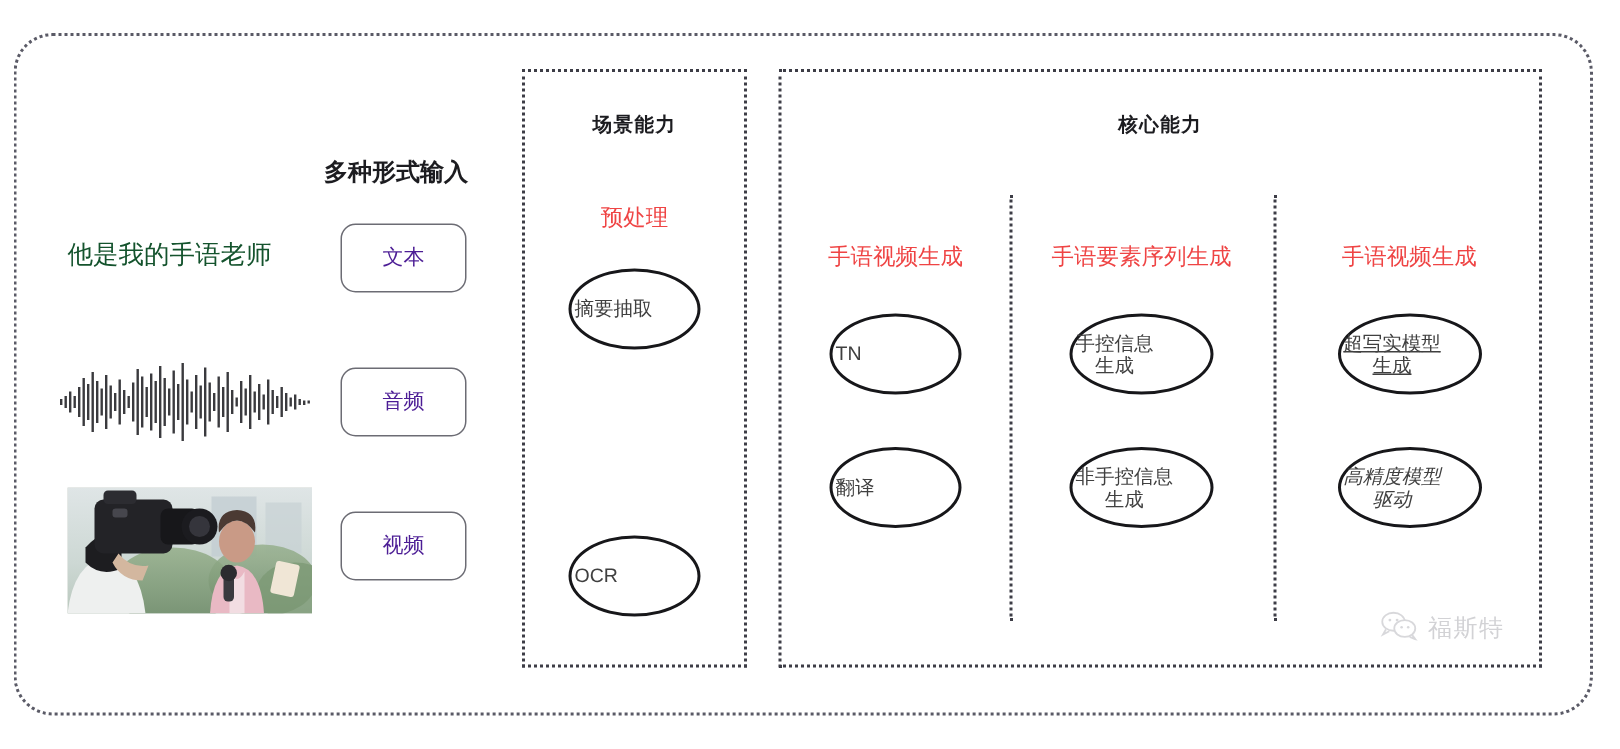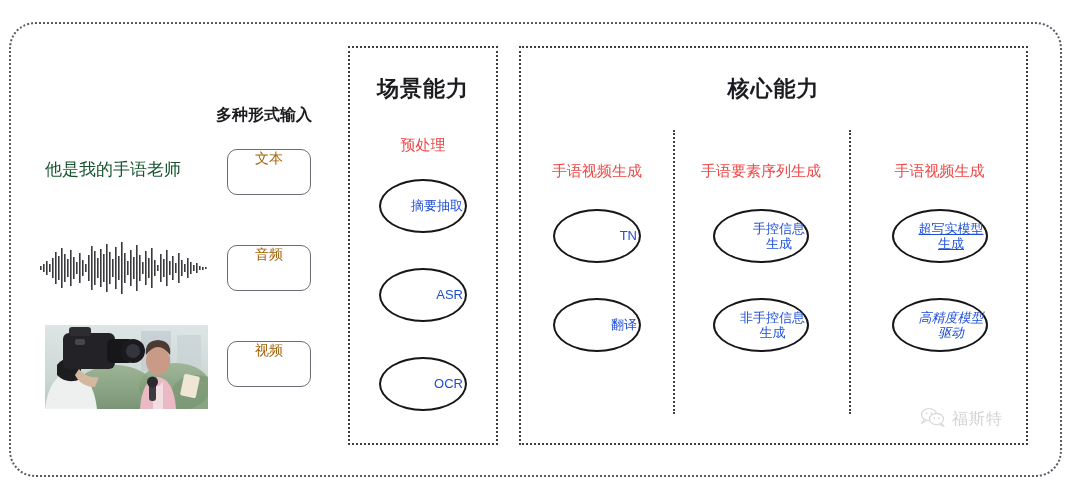--- a/index.html
+++ b/index.html
@@ -38,21 +38,21 @@
     background: transparent;
   }
   .panel-scene { left: 348px; top: 46px; width: 150px; height: 399px; }
   .panel-core  { left: 519px; top: 46px; width: 509px; height: 399px; }
 
   .panel-title {
     position: absolute;
     left: 0; right: 0;
     text-align: center;
     font-weight: bold;
-    font-size: 22px;
+    font-size: 13px;
     letter-spacing: 1px;
     color: #1c1c20;
   }
   .panel-scene .panel-title { top: 26px; }
   .panel-core  .panel-title { top: 26px; }
 
   
   .divider {
     position: absolute;
     top: 82px;
@@ -81,25 +81,25 @@
   
   .ellipse {
     position: absolute;
     width: 88px; height: 54px;
     margin-left: -44px;
     border: 2.2px solid #17171a;
     border-radius: 50%;
     background: #ffffff;
     display: flex;
     align-items: center;
-    justify-content: flex-end;
+    justify-content: flex-start;
     text-align: center;
     font-size: 13px;
     line-height: 1.18;
-    color: #1d4ed8;
+    color: #404040;
     box-sizing: border-box;
   }
   .ellipse.wide { width: 96px; margin-left: -48px; }
   .ellipse .etext { display: block; padding: 0 2px; }
 
   
   .multi-input-label {
     position: absolute;
     left: 216px; top: 105px;
     font-size: 16px;
@@ -116,23 +116,24 @@
     white-space: nowrap;
   }
 
   .chip {
     position: absolute;
     width: 84px; height: 46px;
     border: 1.6px solid #6c6c74;
     border-radius: 10px;
     background: #fff;
     display: flex;
+    align-items: center;
     justify-content: center;
     font-size: 14px;
-    color: #a16207;
+    color: #4c1d95;
     box-sizing: border-box;
   }
   .chip-text  { left: 227px; top: 149px; }
   .chip-audio { left: 227px; top: 245px; }
   .chip-video { left: 227px; top: 341px; }
 
   
   .waveform {
     position: absolute;
     left: 38px; top: 240px;
@@ -290,23 +291,20 @@
   </div>
 
   <div class="panel panel-scene">
     <div class="panel-title">场景能力</div>
 
     <div class="col-head" style="top:88px;">预处理</div>
 
     <div class="ellipse" style="left:50%; top:131px;">
       <span class="etext">摘要抽取</span>
     </div>
-    <div class="ellipse" style="left:50%; top:220px;">
-      <span class="etext">ASR</span>
-    </div>
     <div class="ellipse" style="left:50%; top:309px;">
       <span class="etext">OCR</span>
     </div>
   </div>
 
   <div class="panel panel-core">
     <div class="panel-title">核心能力</div>
 
     <div class="divider divider-1"></div>
     <div class="divider divider-2"></div>

